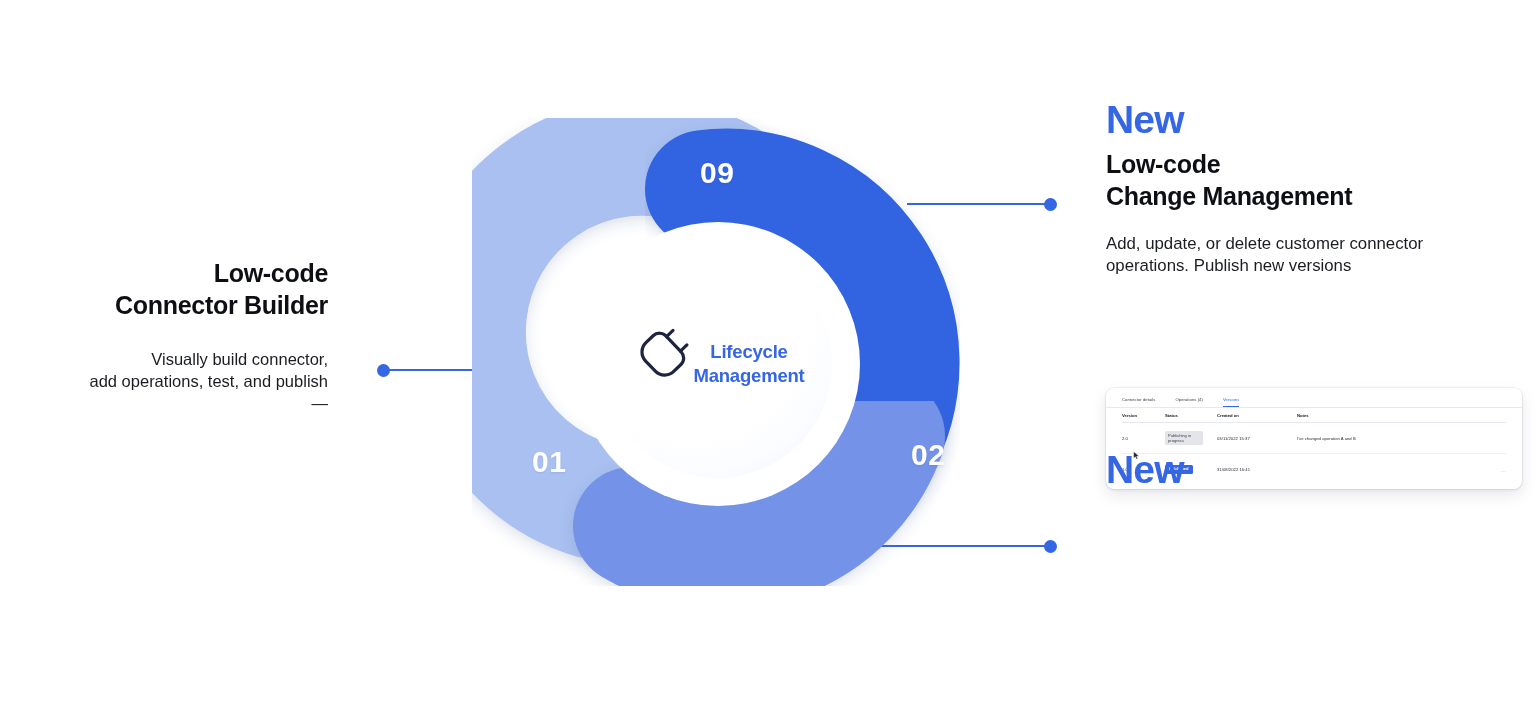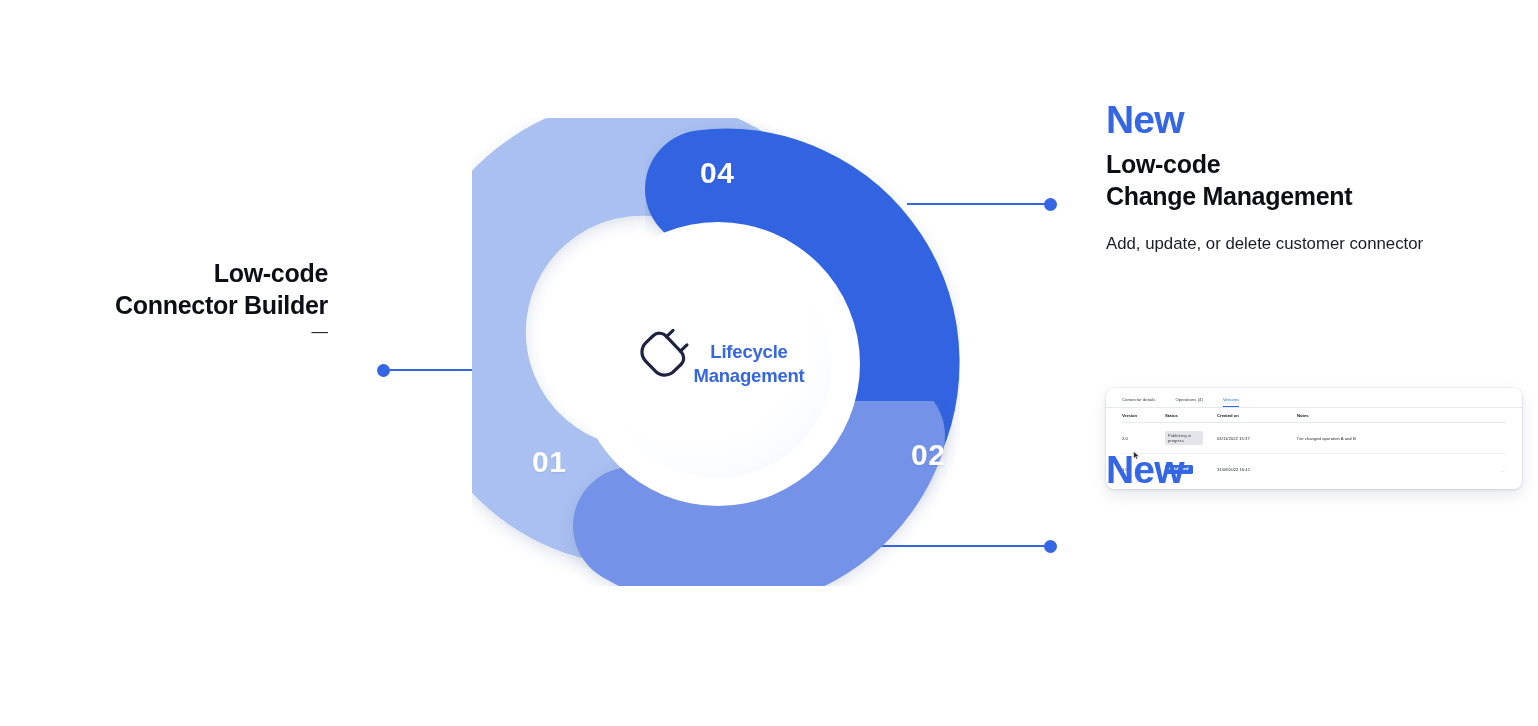--- a/index.html
+++ b/index.html
@@ -231,20 +231,24 @@
   }
 </style>
 </head>
 <body>
 
 <div id="left-block">
   <h2 class="title">
     <span>Low-code</span><br>
     <span>Connector Builder</span>
   </h2>
+  <p class="desc">
+    <span>Visually build connector,</span><br>
+    <span>add operations, test, and publish</span>
+  </p>
   <div class="dash">—</div>
 </div>
 
 <div id="conn-left-line" class="conn-line"></div>
 <div id="conn-left-dot" class="conn-dot"></div>
 <div id="conn-top-line" class="conn-line"></div>
 <div id="conn-top-dot" class="conn-dot"></div>
 <div id="conn-bot-line" class="conn-line"></div>
 <div id="conn-bot-dot" class="conn-dot"></div>
 
@@ -286,33 +290,34 @@
       </span>
       <div id="center-label">
         <span>Lifecycle</span><br>
         <span>Management</span>
       </div>
     </div>
   </div>
 
   <span id="seg-num-01" class="seg-number">01</span>
   <span id="seg-num-02" class="seg-number">02</span>
-  <span id="seg-num-03" class="seg-number">04</span>
+  <span id="seg-num-03" class="seg-number">09</span>
 </div>
 
 <div id="right-col">
 
   <div id="feature-1">
     <div class="new-tag">New</div>
     <h2 class="feat-title">
       <span>Low-code</span><br>
       <span>Change Management</span>
     </h2>
     <p class="feat-desc">
       <span>Add, update, or delete customer connector</span><br>
+      <span>operations. Publish new versions</span>
     </p>
 
     <div id="shot-card">
 
       <div id="shot-tabs">
         <div class="shot-tab">Connector details</div>
         <div class="shot-tab">Operations (4)</div>
         <div class="shot-tab active">Versions</div>
       </div>
 

